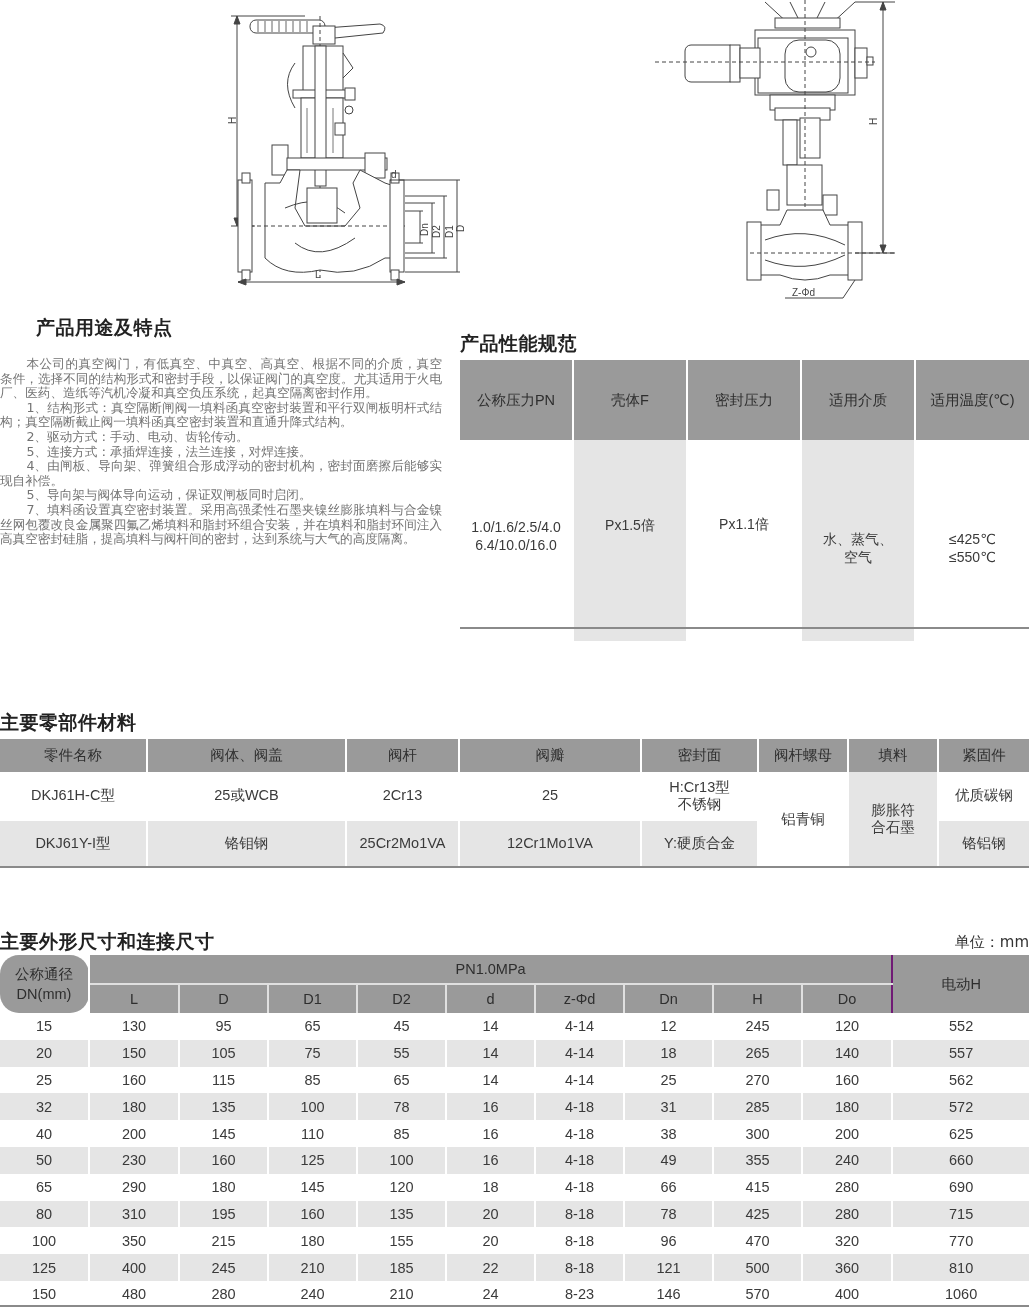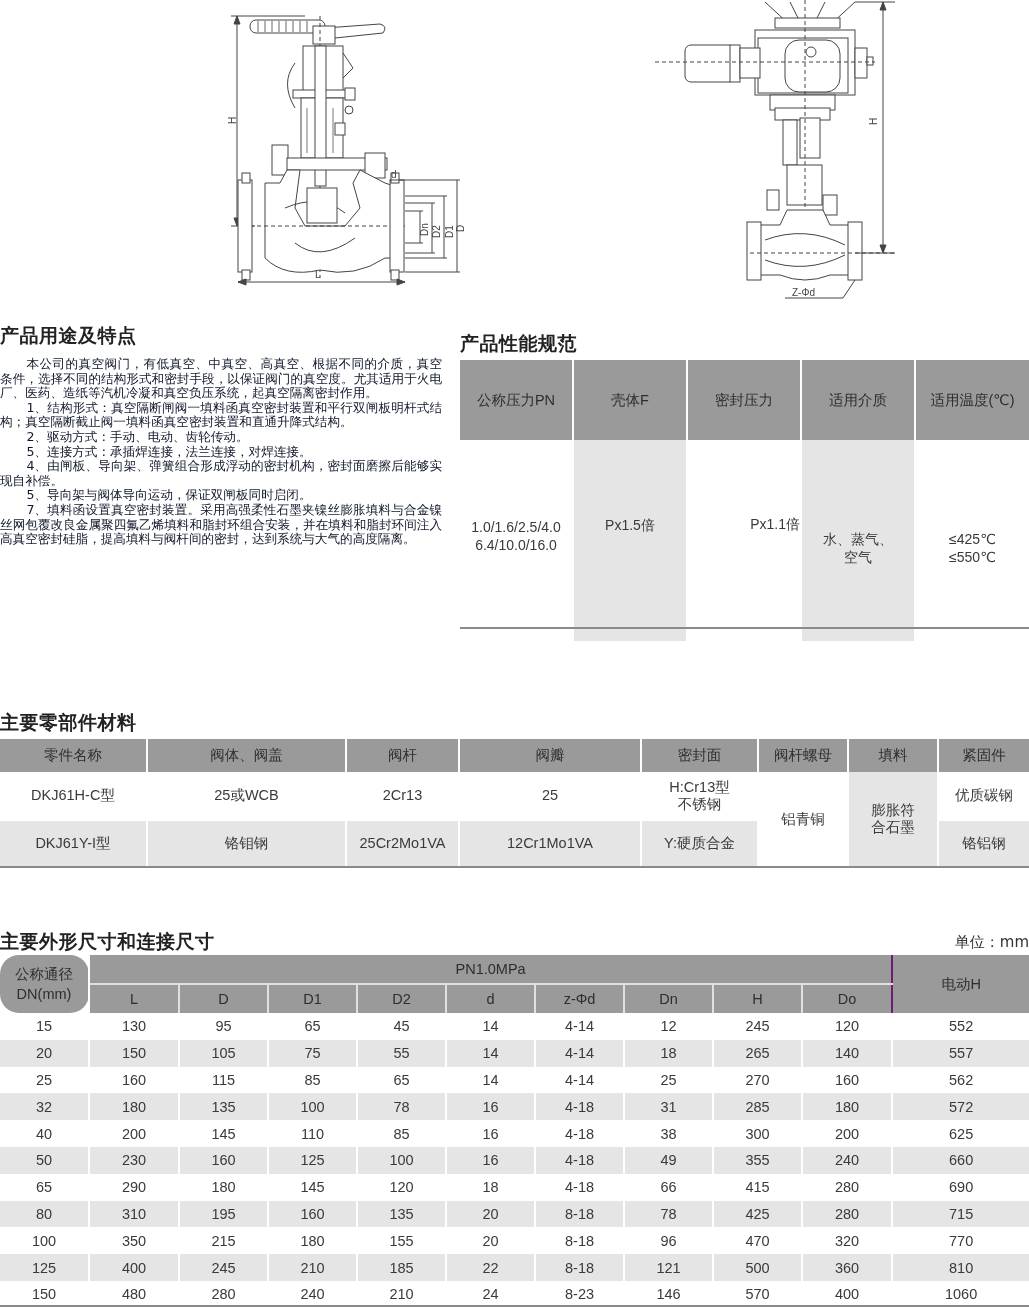--- a/index.html
+++ b/index.html
@@ -12,21 +12,21 @@
 
   
   .section-title {
     position: absolute; font-size: 19px; font-weight: bold; color: #222222;
     letter-spacing: 0.5px; white-space: nowrap;
   }
 
   
   .features {
     position: absolute; left: 0; top: 357px; width: 442px;
-    font-size: 12.6px; line-height: 14.6px; color: #0f172a; text-align: justify;
+    font-size: 12.6px; line-height: 14.6px; color: #737373; text-align: justify;
     font-family: "DejaVu Sans", sans-serif;
   }
   .features p { text-indent: 2.1em; }
 
   
   table { border-collapse: collapse; table-layout: fixed; font-family: "Liberation Sans", "DejaVu Sans", sans-serif; }
   th { background: #9a9a9a; color: #2e2e2e; font-weight: normal; }
   td { color: #3a3a3a; }
   .shade { background: #e5e5e5; }
 
@@ -190,21 +190,21 @@
     <polygon points="228,2 225,10 231,10" fill="#444"></polygon>
     <polygon points="228,253 225,245 231,245" fill="#444"></polygon>
     <text x="0" y="0" font-size="10" fill="#444" stroke="none" font-family="Liberation Sans, sans-serif" transform="translate(222 125) rotate(-90)">H</text>
 
     <line x1="130" y1="298" x2="188" y2="298"></line>
     <line x1="188" y1="298" x2="200" y2="280"></line>
     <text x="137" y="296" font-size="10" fill="#444" stroke="none" font-family="Liberation Sans, sans-serif">Z-Φd</text>
   </svg>
 </div>
 
-<div class="section-title" style="left:0; top:323px;">产品用途及特点</div>
+<div class="section-title" style="left:0; top:315px;padding-left:36px;">产品用途及特点</div>
 <div class="features">
   <p>本公司的真空阀门，有低真空、中真空、高真空、根据不同的介质，真空条件，选择不同的结构形式和密封手段，以保证阀门的真空度。尤其适用于火电厂、医药、造纸等汽机冷凝和真空负压系统，起真空隔离密封作用。</p>
   <p>1、结构形式：真空隔断闸阀一填料函真空密封装置和平行双闸板明杆式结构；真空隔断截止阀一填料函真空密封装置和直通升降式结构。</p>
   <p>2、驱动方式：手动、电动、齿轮传动。</p>
   <p>5、连接方式：承插焊连接，法兰连接，对焊连接。</p>
   <p>4、由闸板、导向架、弹簧组合形成浮动的密封机构，密封面磨擦后能够实现自补偿。</p>
   <p>5、导向架与阀体导向运动，保证双闸板同时启闭。</p>
   <p>7、填料函设置真空密封装置。采用高强柔性石墨夹镍丝膨胀填料与合金镍丝网包覆改良金属聚四氟乙烯填料和脂封环组合安装，并在填料和脂封环间注入高真空密封硅脂，提高填料与阀杆间的密封，达到系统与大气的高度隔离。</p>
 </div>
 
@@ -226,21 +226,21 @@
       <th>适用温度(℃)</th>
     </tr>
   </thead>
   <tbody>
     <tr>
       <td style="padding-bottom:10px;">
         <div>1.0/1.6/2.5/4.0</div>
         <div>6.4/10.0/16.0</div>
       </td>
       <td class="shade" style="padding-bottom:31px;">Px1.5倍</td>
-      <td style="padding-bottom:34px;text-align:right;">Px1.1倍</td>
+      <td style="padding-bottom:34px;">Px1.1倍</td>
       <td class="shade" style="padding-top:14px;">
         <div>水、蒸气、</div>
         <div>空气</div>
       </td>
       <td style="padding-top:14px;">
         <div>≤425℃</div>
         <div>≤550℃</div>
       </td>
     </tr>
   </tbody>

